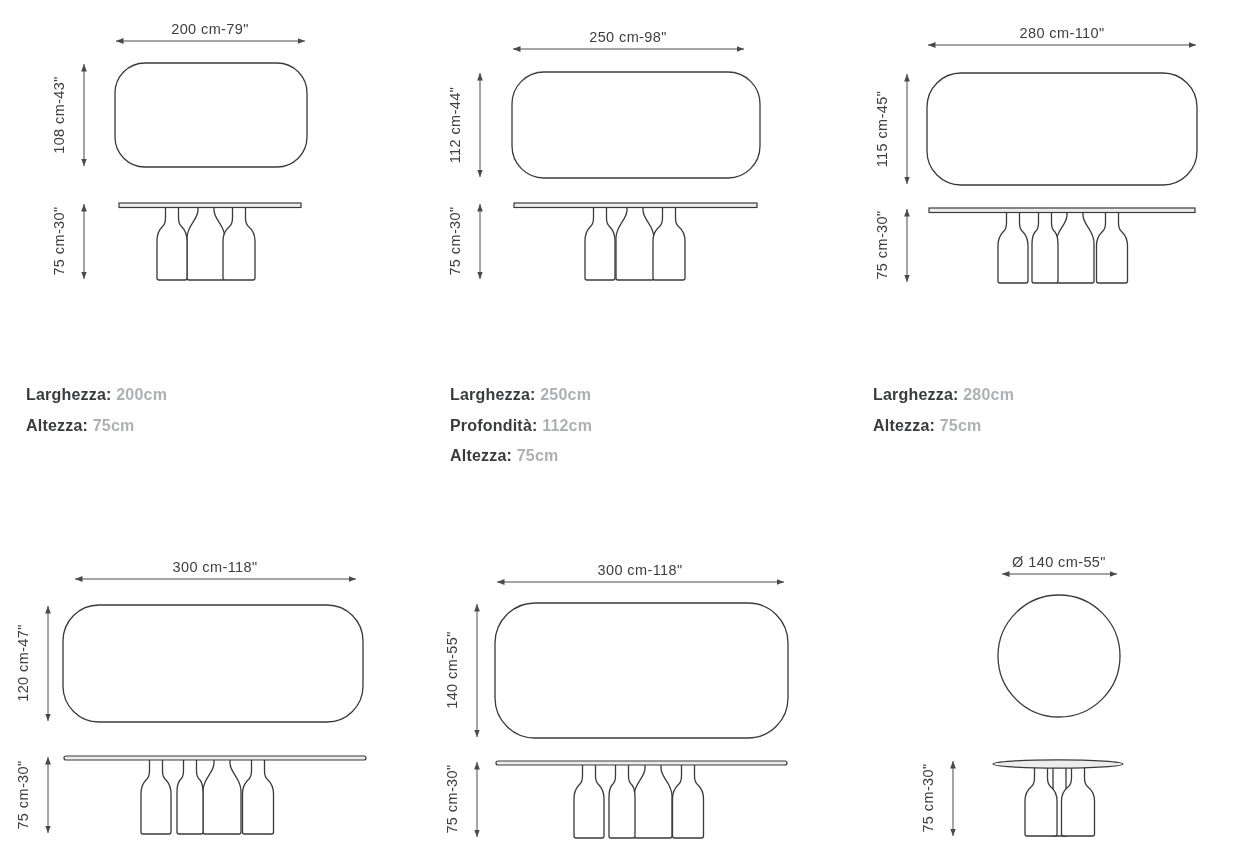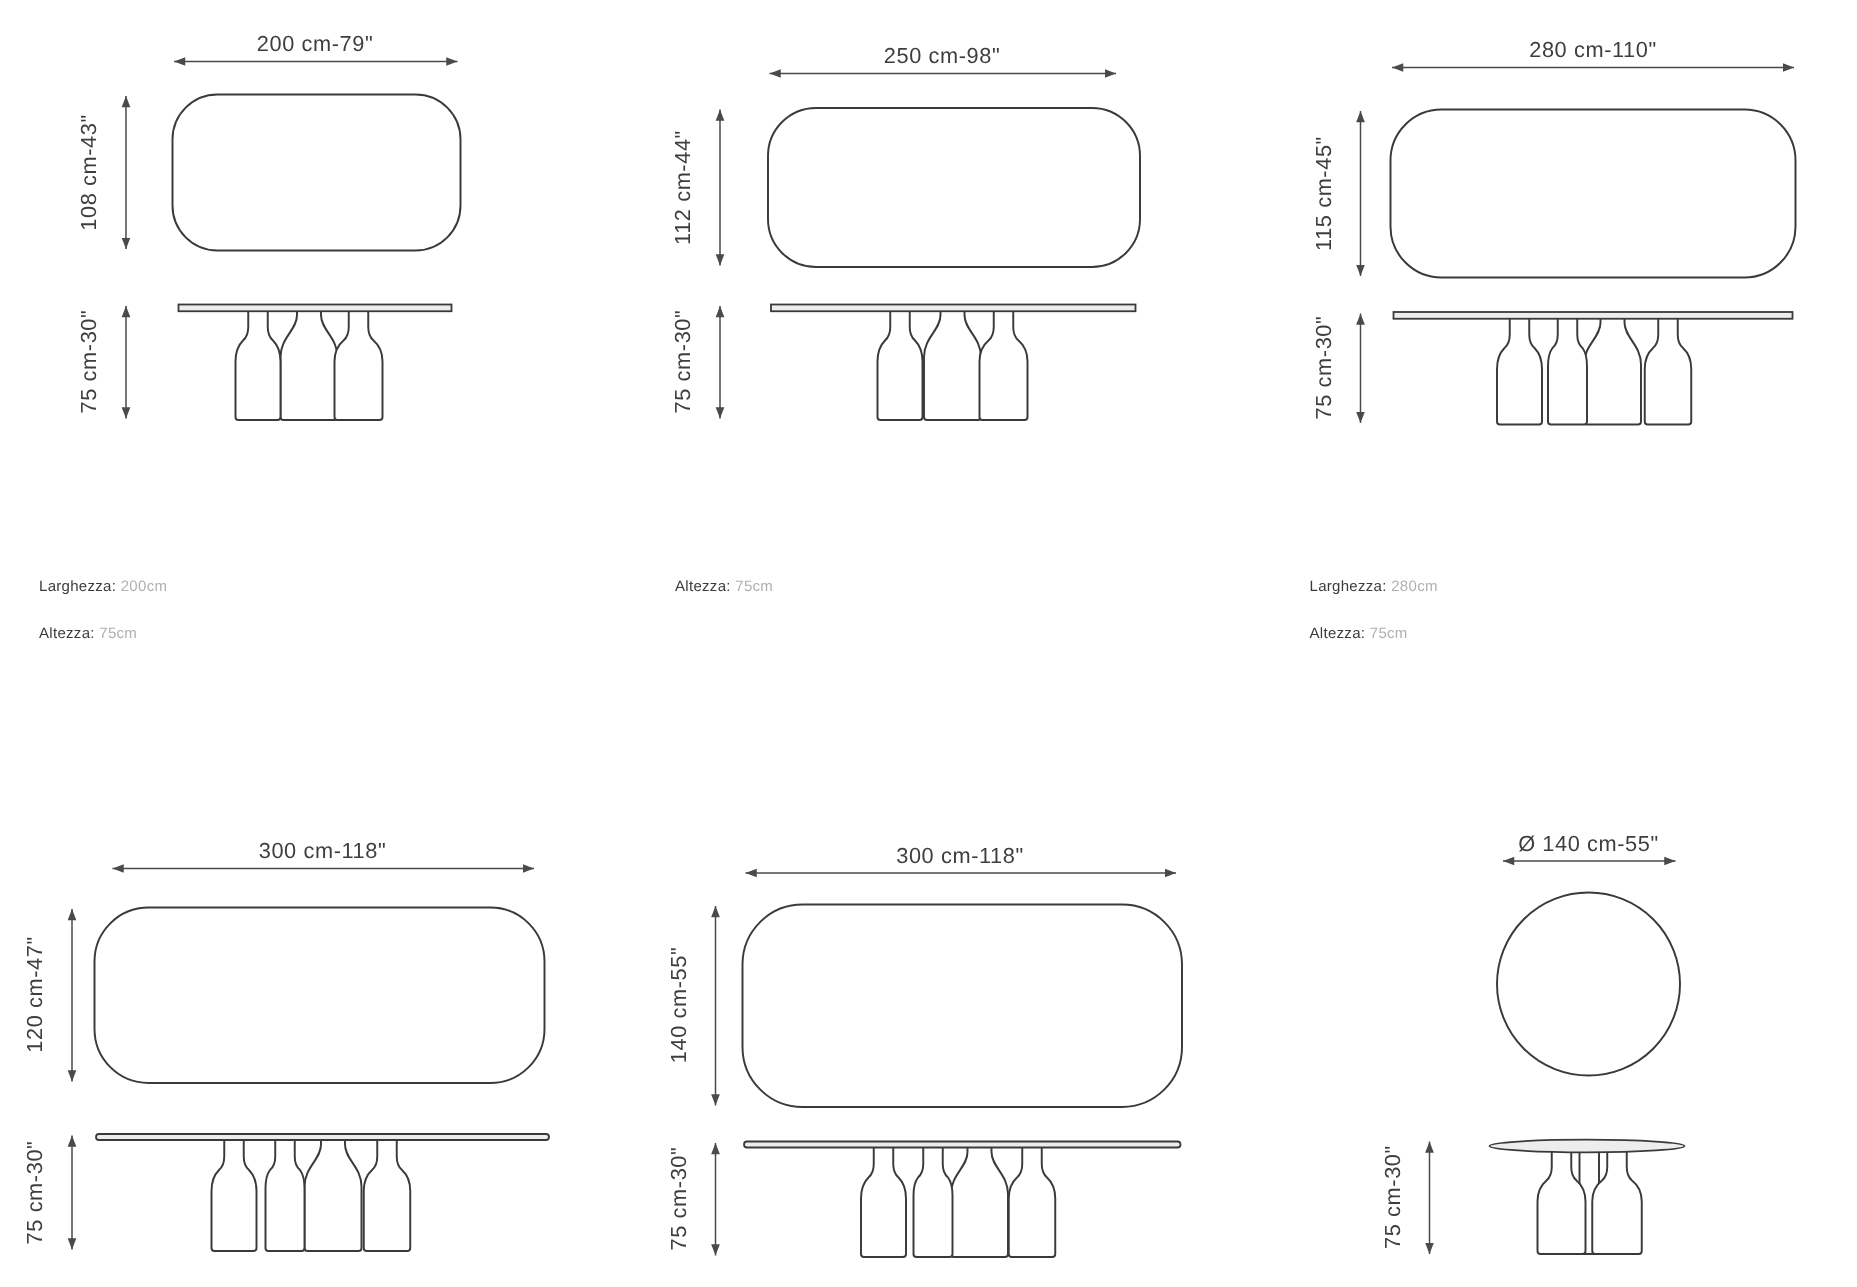--- a/index.html
+++ b/index.html
@@ -5,21 +5,21 @@
   * { margin:0; padding:0; box-sizing:border-box; }
   body { background:#ffffff; font-family:"Liberation Sans", sans-serif; }
   #page { position:relative; width:1238px; height:858px; background:#ffffff; overflow:hidden; }
   #diagram-svg { position:absolute; left:0; top:0; }
   .outline { fill:#ffffff; stroke:#3a3a3c; stroke-width:1.3; }
   .leg { fill:#ffffff; stroke:#3a3a3c; stroke-width:1.3; }
   .bar { fill:#ededed; stroke:#3a3a3c; stroke-width:1.2; }
   .dimline { stroke:#4a4a4a; stroke-width:1; }
   .dimtext { font-family:"Liberation Sans", sans-serif; font-size:14.5px; fill:#3e3e40; letter-spacing:0.4px; }
   .specs { position:absolute; top:386px; width:320px; }
-  .spec-row { height:30.5px; font-size:10px; letter-spacing:0.2px; }
+  .spec-row { height:30.5px; font-size:16px; letter-spacing:0.2px;font-weight:bold; }
   .spec-label { color:#3a3b3d; }
   .spec-value { color:#aeb0b2; }
   #specs-1 { left:26px; }
   #specs-2 { left:450px; }
   #specs-3 { left:873px; }
 </style>
 </head>
 <body>
 
 <div id="page">
@@ -126,20 +126,22 @@
       <text class="dimtext" transform="rotate(-90 933 798)" x="933" y="798" text-anchor="middle">75 cm-30"</text>
     </g>
   </svg>
 
   <div id="specs-1" class="specs">
     <div class="spec-row"><span class="spec-label">Larghezza:</span> <span class="spec-value">200cm</span></div>
     <div class="spec-row"><span class="spec-label">Altezza:</span> <span class="spec-value">75cm</span></div>
   </div>
 
   <div id="specs-2" class="specs">
+    <div class="spec-row"><span class="spec-label">Larghezza:</span> <span class="spec-value">250cm</span></div>
+    <div class="spec-row"><span class="spec-label">Profondità:</span> <span class="spec-value">112cm</span></div>
     <div class="spec-row"><span class="spec-label">Altezza:</span> <span class="spec-value">75cm</span></div>
   </div>
 
   <div id="specs-3" class="specs">
     <div class="spec-row"><span class="spec-label">Larghezza:</span> <span class="spec-value">280cm</span></div>
     <div class="spec-row"><span class="spec-label">Altezza:</span> <span class="spec-value">75cm</span></div>
   </div>
 
 </div>
 

